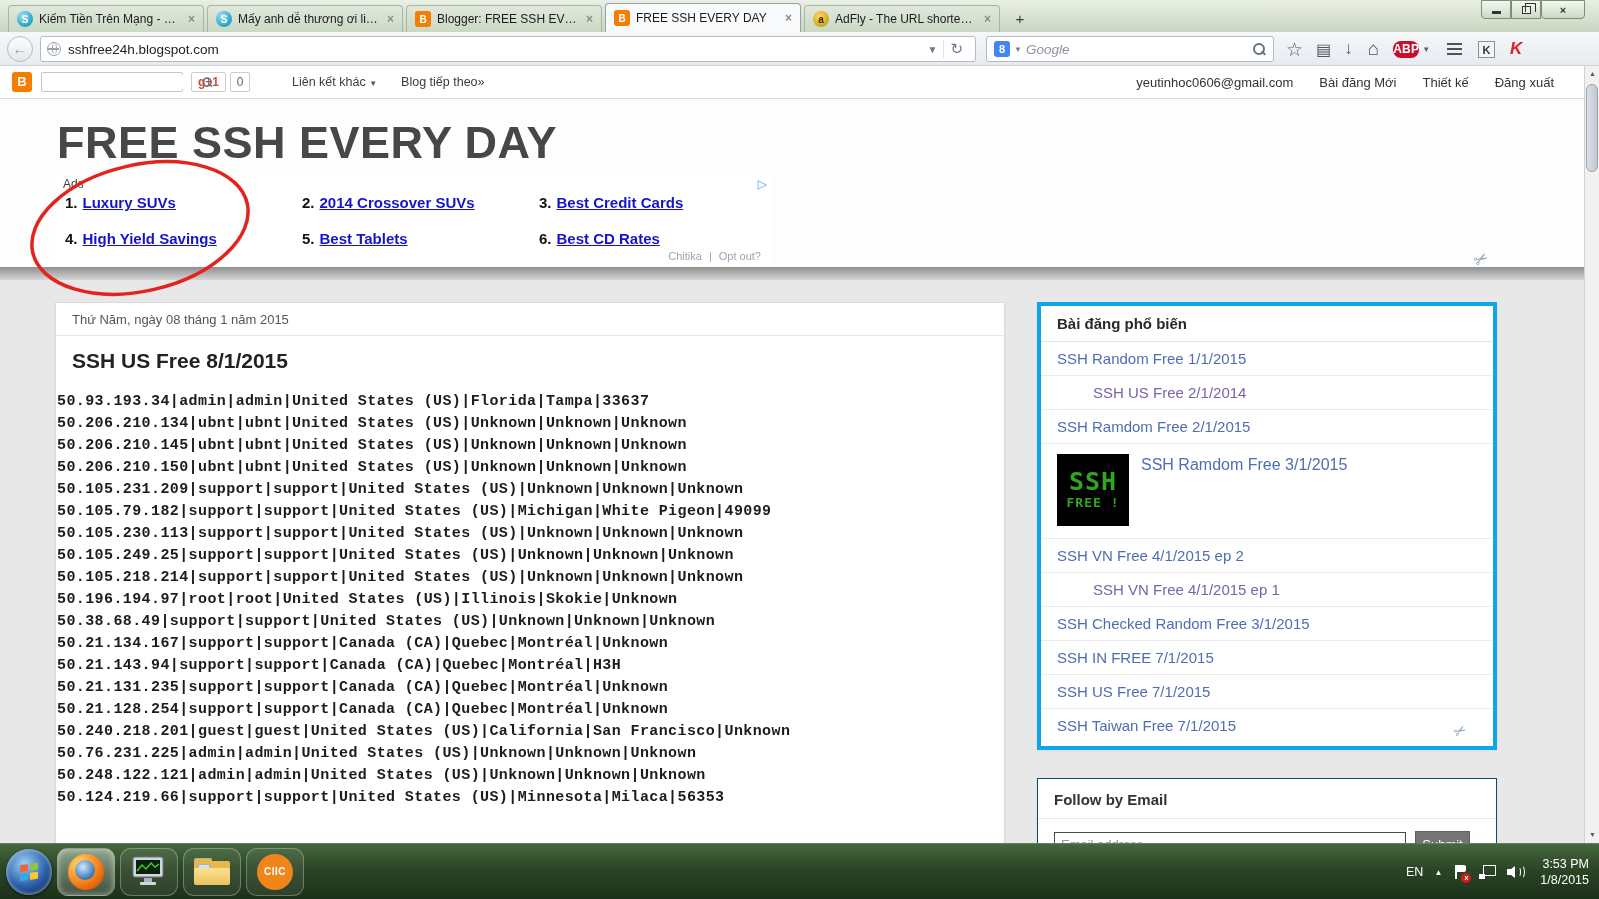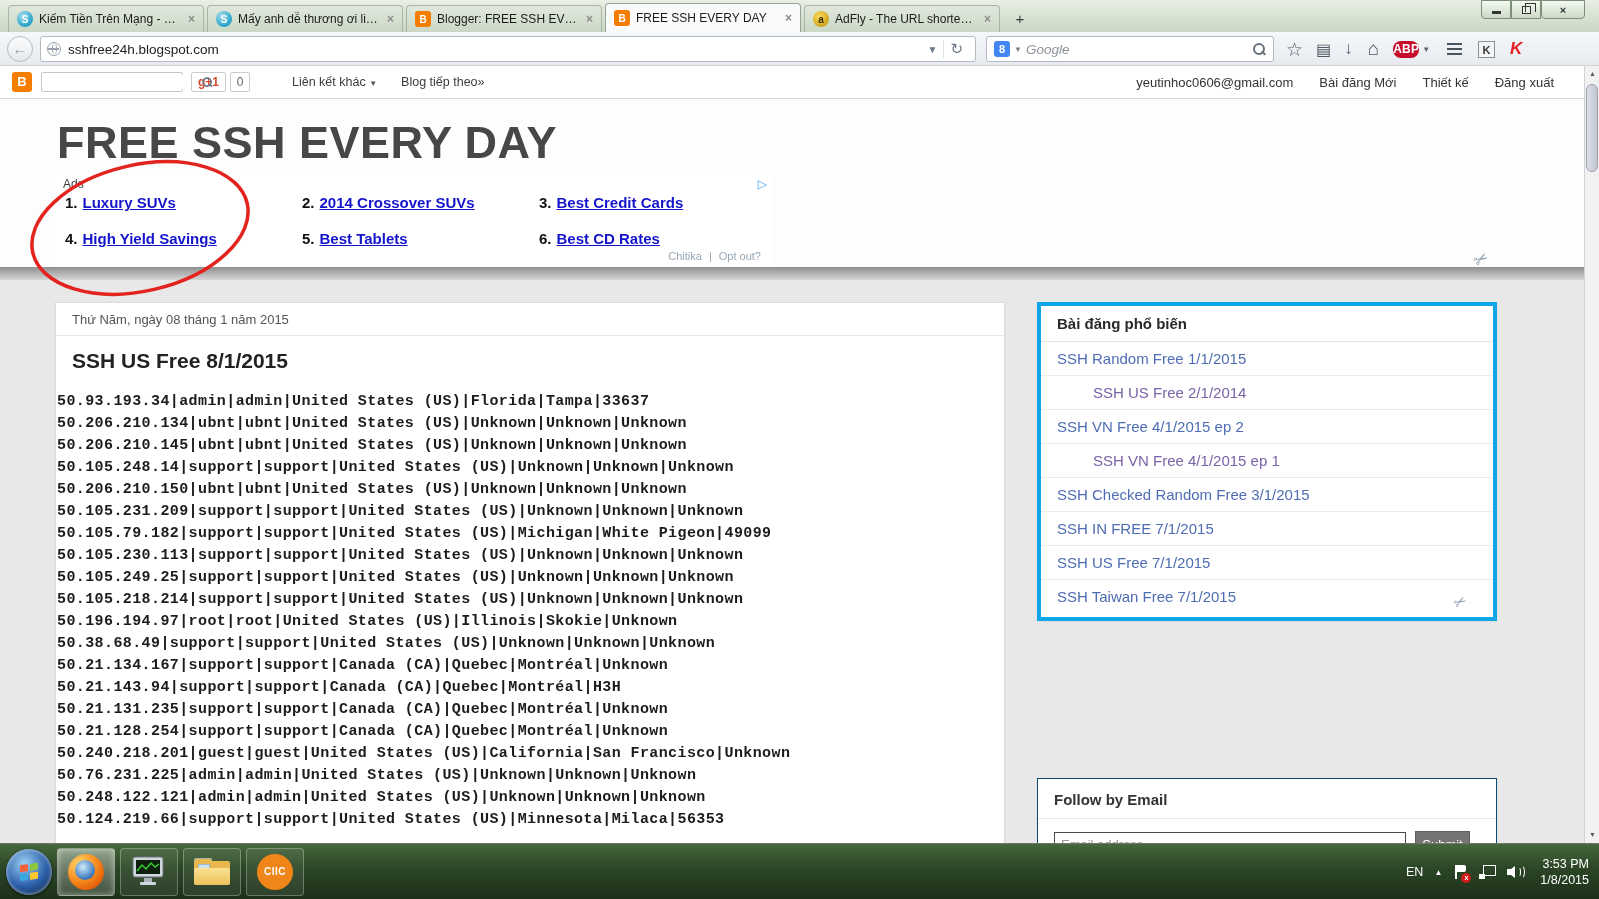--- a/index.html
+++ b/index.html
@@ -153,21 +153,21 @@
     background:linear-gradient(180deg,#46683c,#2b4526 45%,#1c311a);
     border-top:1px solid rgba(255,255,255,.35); display:flex; align-items:center; padding-left:6px; }
   .orb { width:46px; height:46px; border-radius:50%; position:relative; flex:0 0 46px;
     background:radial-gradient(circle at 40% 32%,#9cd0f5,#2a5da8 55%,#122c52 85%);
     box-shadow:inset 0 0 4px rgba(255,255,255,.7), 0 1px 3px rgba(0,0,0,.6); }
   .orb .flag { position:absolute; left:14px; top:15px; display:grid; grid-template-columns:8px 8px; grid-template-rows:7px 7px;
     gap:1.5px; transform:skewY(-8deg); }
   .orb .flag i { display:block; border-radius:1px; }
   .orb .flag i:nth-child(1){ background:#f3623a; } .orb .flag i:nth-child(2){ background:#8ec63f; }
   .orb .flag i:nth-child(3){ background:#38a9e0; } .orb .flag i:nth-child(4){ background:#fdc82f; }
-  .task-btn { width:58px; height:48px; margin-left:5px; border:1px solid rgba(255,255,255,.28); border-radius:4px;
+  .task-btn { width:58px; height:48px; margin-left:5px; border:1px solid rgba(255,255,255,.28); border-radius:11px;
     background:rgba(255,255,255,.07); display:flex; align-items:center; justify-content:center; }
   .task-btn.active { background:linear-gradient(180deg,rgba(255,255,255,.42),rgba(255,255,255,.15));
     box-shadow:inset 0 0 6px rgba(255,255,255,.5); }
   .ff-ic { width:36px; height:36px; border-radius:50%; position:relative;
     background:radial-gradient(circle at 32% 28%,#ffd86b,#f68b1f 48%,#e25706 80%); }
   .ff-ic::after { content:""; position:absolute; left:7px; top:6px; width:20px; height:20px; border-radius:50%;
     background:radial-gradient(circle at 40% 35%,#cfe9fa,#2d6db5 75%); }
   .folder-ic { width:36px; height:28px; position:relative; }
   .folder-ic .back { position:absolute; left:0; top:3px; width:36px; height:24px; background:#e9b84c; border-radius:2px; }
   .folder-ic .tab { position:absolute; left:0; top:0; width:15px; height:6px; background:#e9b84c; border-radius:2px 2px 0 0; }
@@ -336,21 +336,20 @@
       <ellipse cx="118" cy="73" rx="110" ry="63" fill="none" stroke="#e3231d" stroke-width="3.5" transform="rotate(-13 118 73)" stroke-linecap="round"></ellipse>
     </svg>
 
     <div class="main-card">
       <div class="post-date">Thứ Năm, ngày 08 tháng 1 năm 2015</div>
       <div class="post-title">SSH US Free 8/1/2015</div>
       <div class="ssh-lines">
         <div class="ssh-line">50.93.193.34|admin|admin|United States (US)|Florida|Tampa|33637</div>
         <div class="ssh-line">50.206.210.134|ubnt|ubnt|United States (US)|Unknown|Unknown|Unknown</div>
         <div class="ssh-line">50.206.210.145|ubnt|ubnt|United States (US)|Unknown|Unknown|Unknown</div>
-        <div class="ssh-line">50.105.248.14|support|support|United States (US)|Unknown|Unknown|Unknown</div>
         <div class="ssh-line">50.206.210.150|ubnt|ubnt|United States (US)|Unknown|Unknown|Unknown</div>
         <div class="ssh-line">50.105.231.209|support|support|United States (US)|Unknown|Unknown|Unknown</div>
         <div class="ssh-line">50.105.79.182|support|support|United States (US)|Michigan|White Pigeon|49099</div>
         <div class="ssh-line">50.105.230.113|support|support|United States (US)|Unknown|Unknown|Unknown</div>
         <div class="ssh-line">50.105.249.25|support|support|United States (US)|Unknown|Unknown|Unknown</div>
         <div class="ssh-line">50.105.218.214|support|support|United States (US)|Unknown|Unknown|Unknown</div>
         <div class="ssh-line">50.196.194.97|root|root|United States (US)|Illinois|Skokie|Unknown</div>
         <div class="ssh-line">50.38.68.49|support|support|United States (US)|Unknown|Unknown|Unknown</div>
         <div class="ssh-line">50.21.134.167|support|support|Canada (CA)|Quebec|Montréal|Unknown</div>
         <div class="ssh-line">50.21.143.94|support|support|Canada (CA)|Quebec|Montréal|H3H</div>
@@ -365,20 +364,30 @@
 
     <div class="side-card">
       <div class="side-head">Bài đăng phổ biến</div>
       <div class="side-row">
         <span class="side-link">SSH Random Free 1/1/2015</span>
       </div>
       <div class="side-row">
         <span class="side-link visited">SSH US Free 2/1/2014</span>
       </div>
       <div class="side-row">
+        <span class="side-link">SSH Ramdom Free 2/1/2015</span>
+      </div>
+      <div class="thumb-row">
+        <div class="thumb">
+          <span class="t1">SSH</span>
+          <span class="t2">FREE !</span>
+        </div>
+        <span class="side-link">SSH Ramdom Free 3/1/2015</span>
+      </div>
+      <div class="side-row">
         <span class="side-link">SSH VN Free 4/1/2015 ep 2</span>
       </div>
       <div class="side-row">
         <span class="side-link visited">SSH VN Free 4/1/2015 ep 1</span>
       </div>
       <div class="side-row">
         <span class="side-link">SSH Checked Random Free 3/1/2015</span>
       </div>
       <div class="side-row">
         <span class="side-link">SSH IN FREE 7/1/2015</span>

